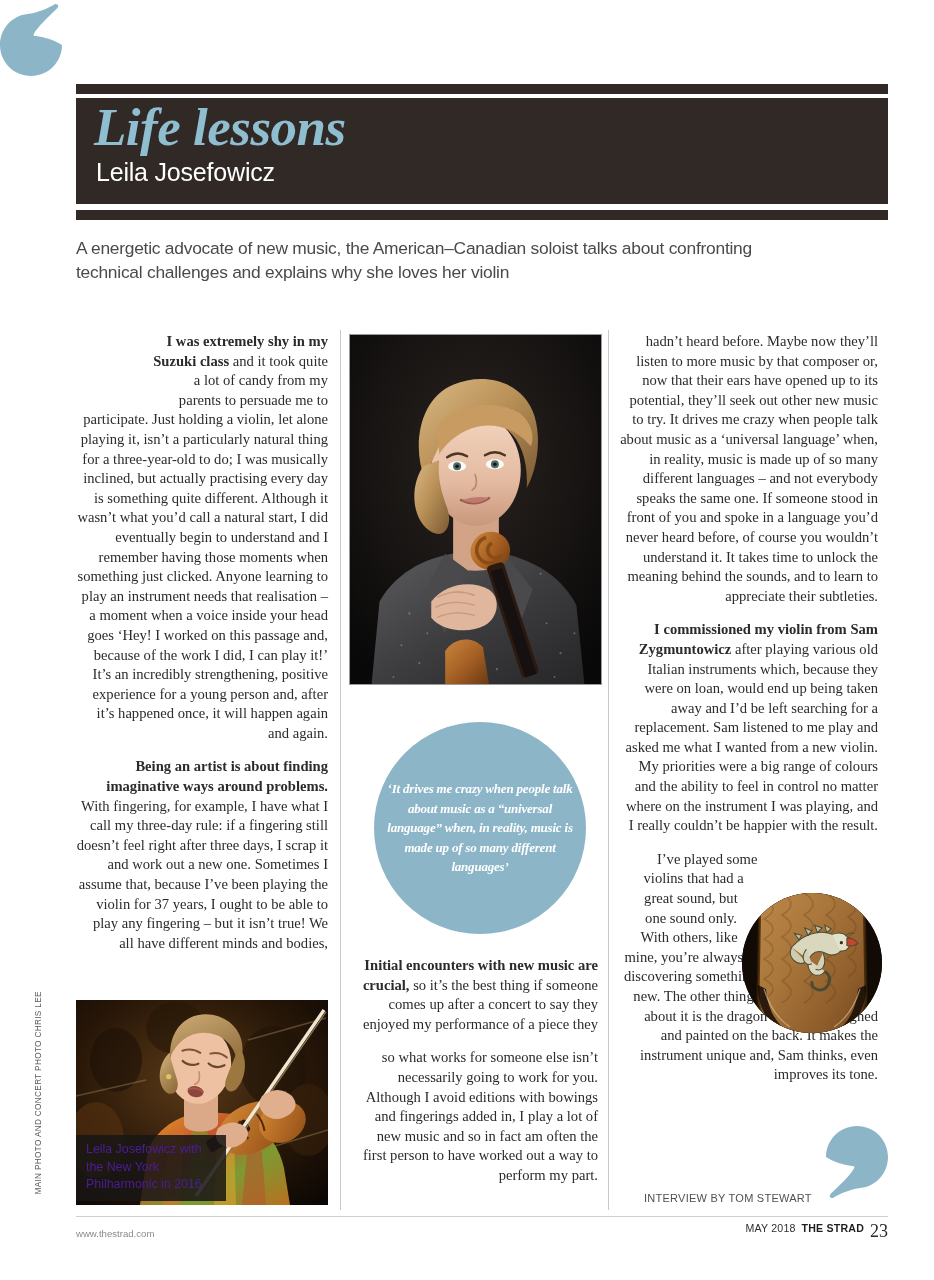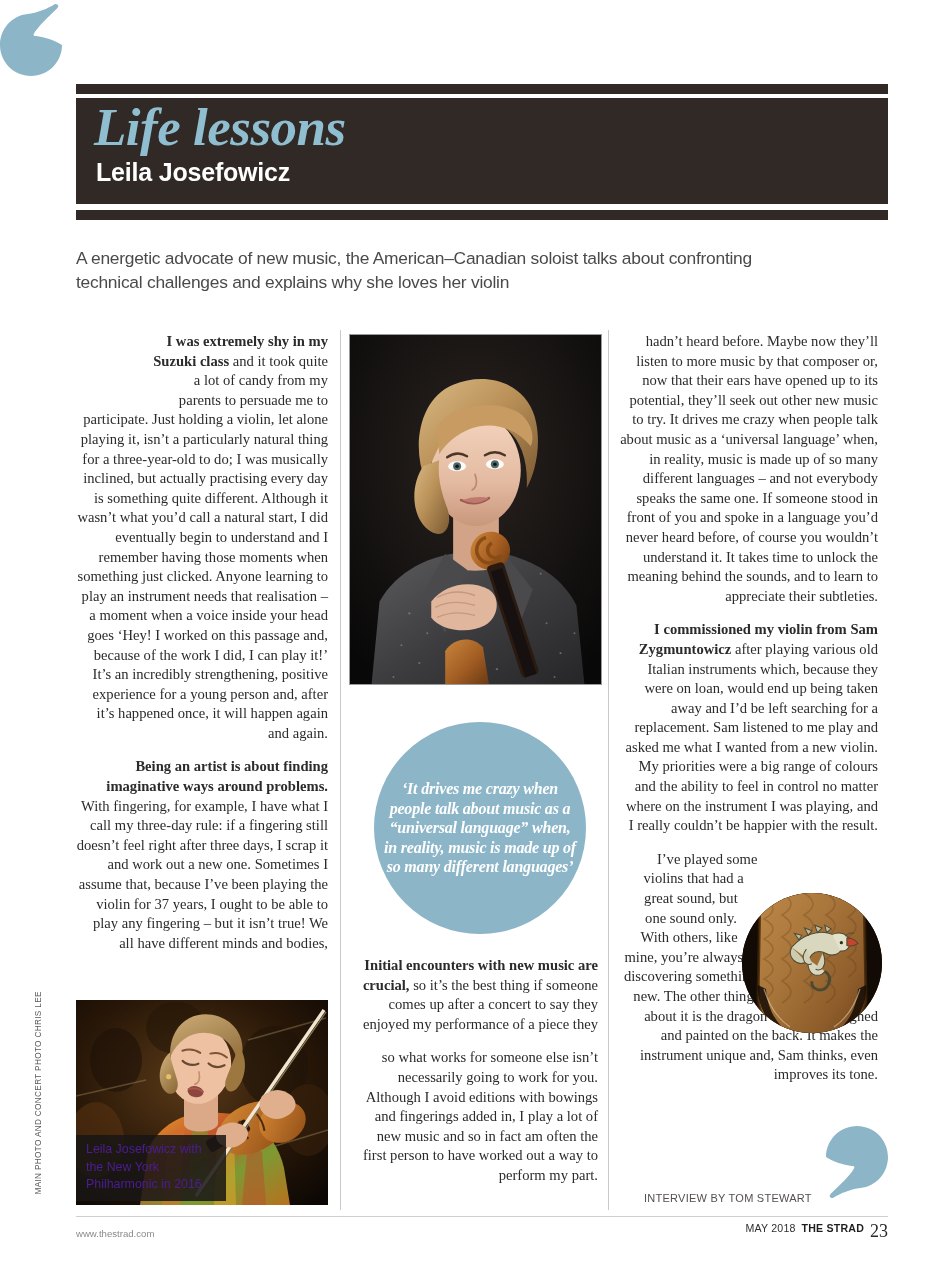--- a/index.html
+++ b/index.html
@@ -47,30 +47,30 @@
     font-size: 53px;
     letter-spacing: -0.5px;
     color: #8fbed1;
     line-height: 1;
   }
   .masthead-subject {
     position: absolute;
     left: 20px; top: 62px;
     font-family: "Liberation Sans", sans-serif;
     font-size: 25px;
-    font-weight: 700;
+    font-weight: 400;
     color: #ffffff;
     letter-spacing: -0.2px;
     line-height: 1;
   }
 
   
   .standfirst {
     position: absolute;
-    left: 76px; top: 246px;
+    left: 76px; top: 236px;
     width: 680px;
     font-family: "Liberation Sans", sans-serif;
     font-size: 17.4px;
     line-height: 24px;
     color: #4a4a4a;
     letter-spacing: -0.25px;
   }
 
   
   .col-divider {
@@ -133,21 +133,21 @@
     background: #8cb6c8;
     display: flex;
     align-items: center;
     justify-content: center;
     padding: 12px 8px;
   }
   .pullquote-text {
     font-family: "Liberation Serif", serif;
     font-style: italic;
     font-weight: bold;
-    font-size: 16px;
+    font-size: 13px;
     line-height: 19.5px;
     color: #ffffff;
     text-align: center;
     letter-spacing: -0.2px;
   }
 
   
   .concert-frame {
     position: absolute;
     left: 76px; top: 1000px;

